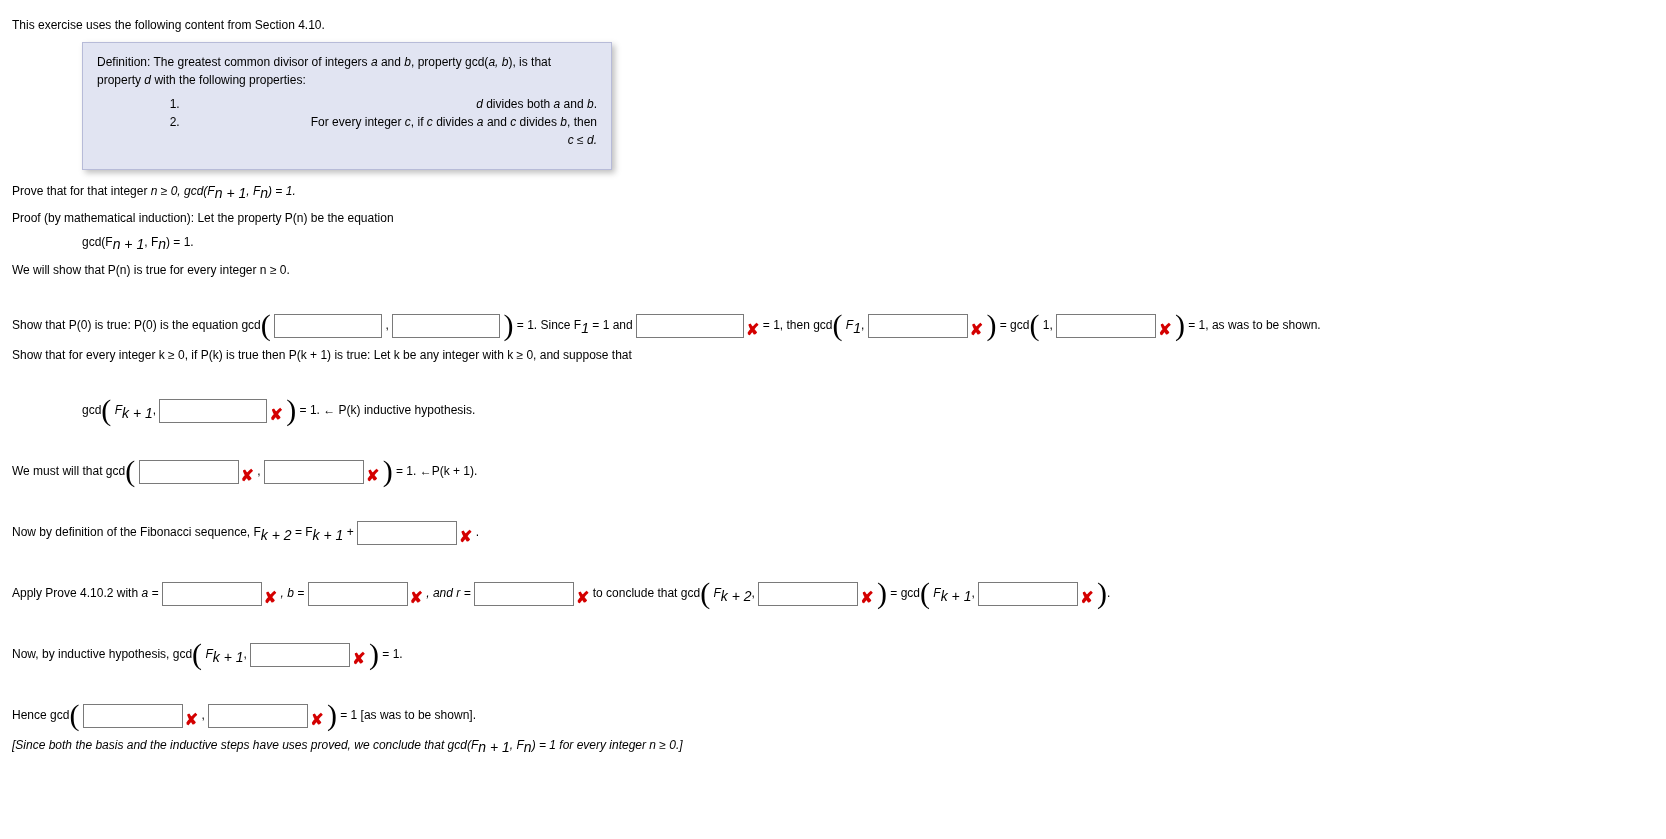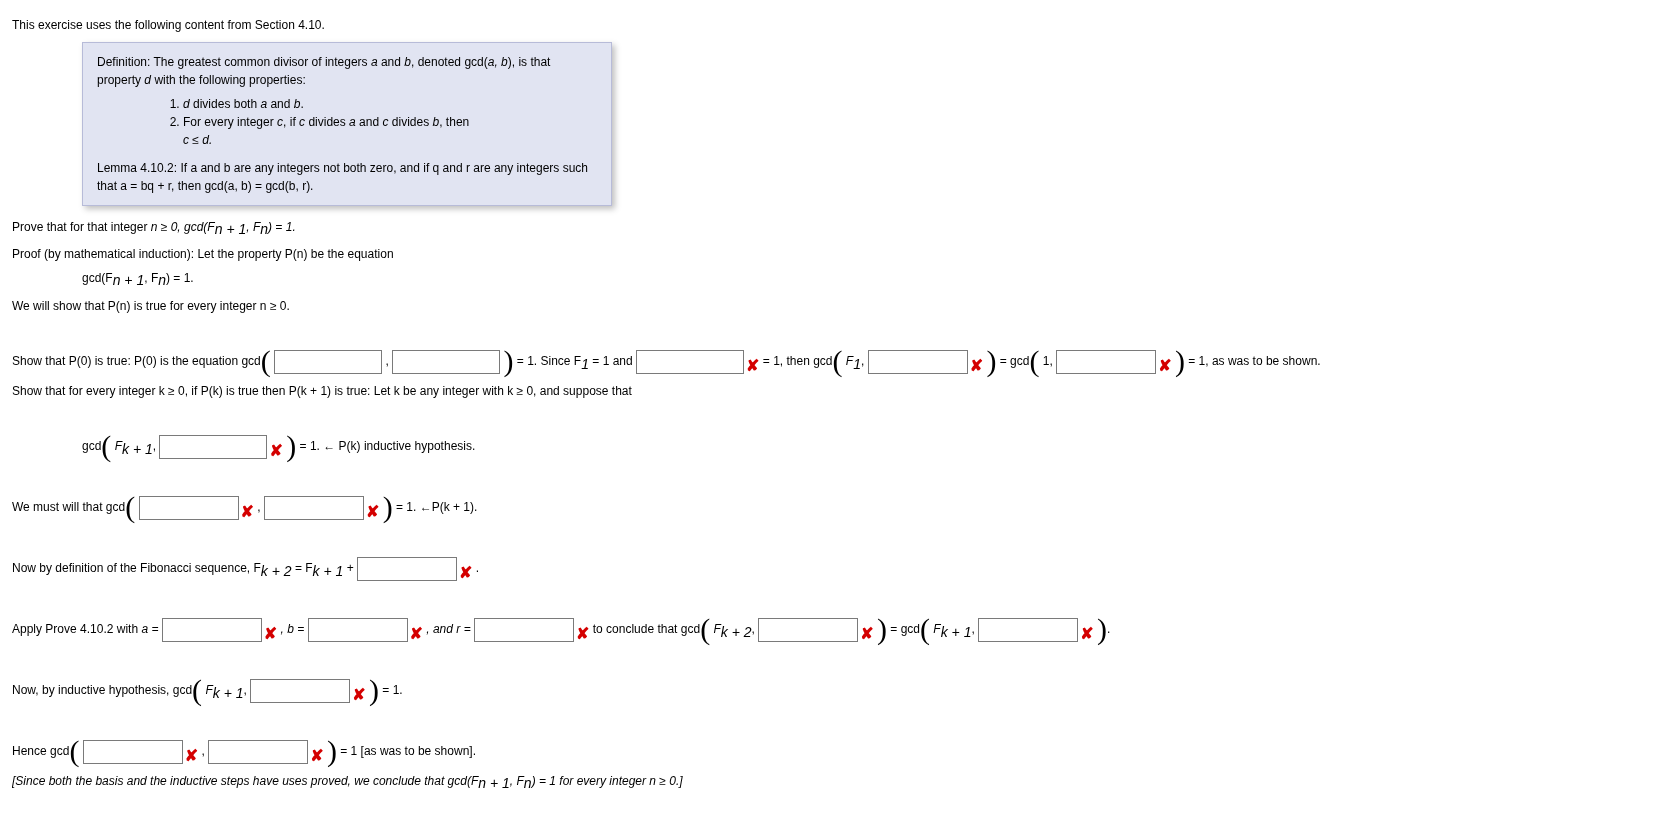--- a/index.html
+++ b/index.html
@@ -11,21 +11,21 @@
   }
   .defbox {
     background: #e1e4f2;
     border: 1px solid #b7bbd8;
     padding: 10px 14px;
     width: 500px;
     margin: 10px 0 14px 70px;
     box-shadow: 3px 3px 6px rgba(0,0,0,0.25);
     line-height: 1.5;
   }
-  .defbox ol { margin: 6px 0 10px 86px; padding: 0; }
+  .defbox ol { margin: 6px 0 10px 86px; padding: 0; text-align: right; }
   .line { margin: 10px 0; }
   .indent1 { margin-left: 70px; }
   i, .it { font-style: italic; }
   b { font-weight: normal; }
   input.blank {
     border: 1px solid #7a7a7a;
     height: 20px;
     padding: 1px 3px;
     font-family: inherit;
     font-size: 12px;
@@ -46,29 +46,26 @@
   .paren { font-family: "Times New Roman", serif; font-size: 30px; line-height: 0; vertical-align: -6px; font-weight: 100; }
   .nowrap { white-space: nowrap; margin-top: 37px; }
 </style>
 </head>
 <body>
 
 <div class="line">This exercise uses the following content from Section 4.10.</div>
 
 <div class="defbox">
   <div>
-    <b>Definition:</b><span> The greatest common divisor of integers </span><i>a</i><span> and </span><i>b</i><span>, denoted gcd(</span><i>a, b</i><span>), is that property </span><i>d</i><span> with the following properties:</span>
+    <b>Definition:</b><span> The greatest common divisor of integers </span><i>a</i><span> and </span><i>b</i><span>, property gcd(</span><i>a, b</i><span>), is that property </span><i>d</i><span> with the following properties:</span>
   </div>
   <ol>
     <li><i>d</i><span> divides both </span><i>a</i><span> and </span><i>b</i><span>.</span></li>
     <li><span>For every integer </span><i>c</i><span>, if </span><i>c</i><span> divides </span><i>a</i><span> and </span><i>c</i><span> divides </span><i>b</i><span>, then </span><br><i>c ≤ d.</i></li>
   </ol>
-  <div>
-    <b>Lemma 4.10.2</b><span>: If a and b are any integers not both zero, and if q and r are any integers such that a = bq + r, then gcd(a, b) = gcd(b, r).</span>
-  </div>
 </div>
 
 <div class="line">
   <span>Prove that for that integer </span><i>n ≥ 0, gcd(F</i><span class="sub">n + 1</span><i>, F</i><span class="sub">n</span><i>) = 1.</i>
 </div>
 
 <div class="line">
   <b>Proof (by mathematical induction):</b><span> Let the property P(n) be the equation</span>
 </div>
 

